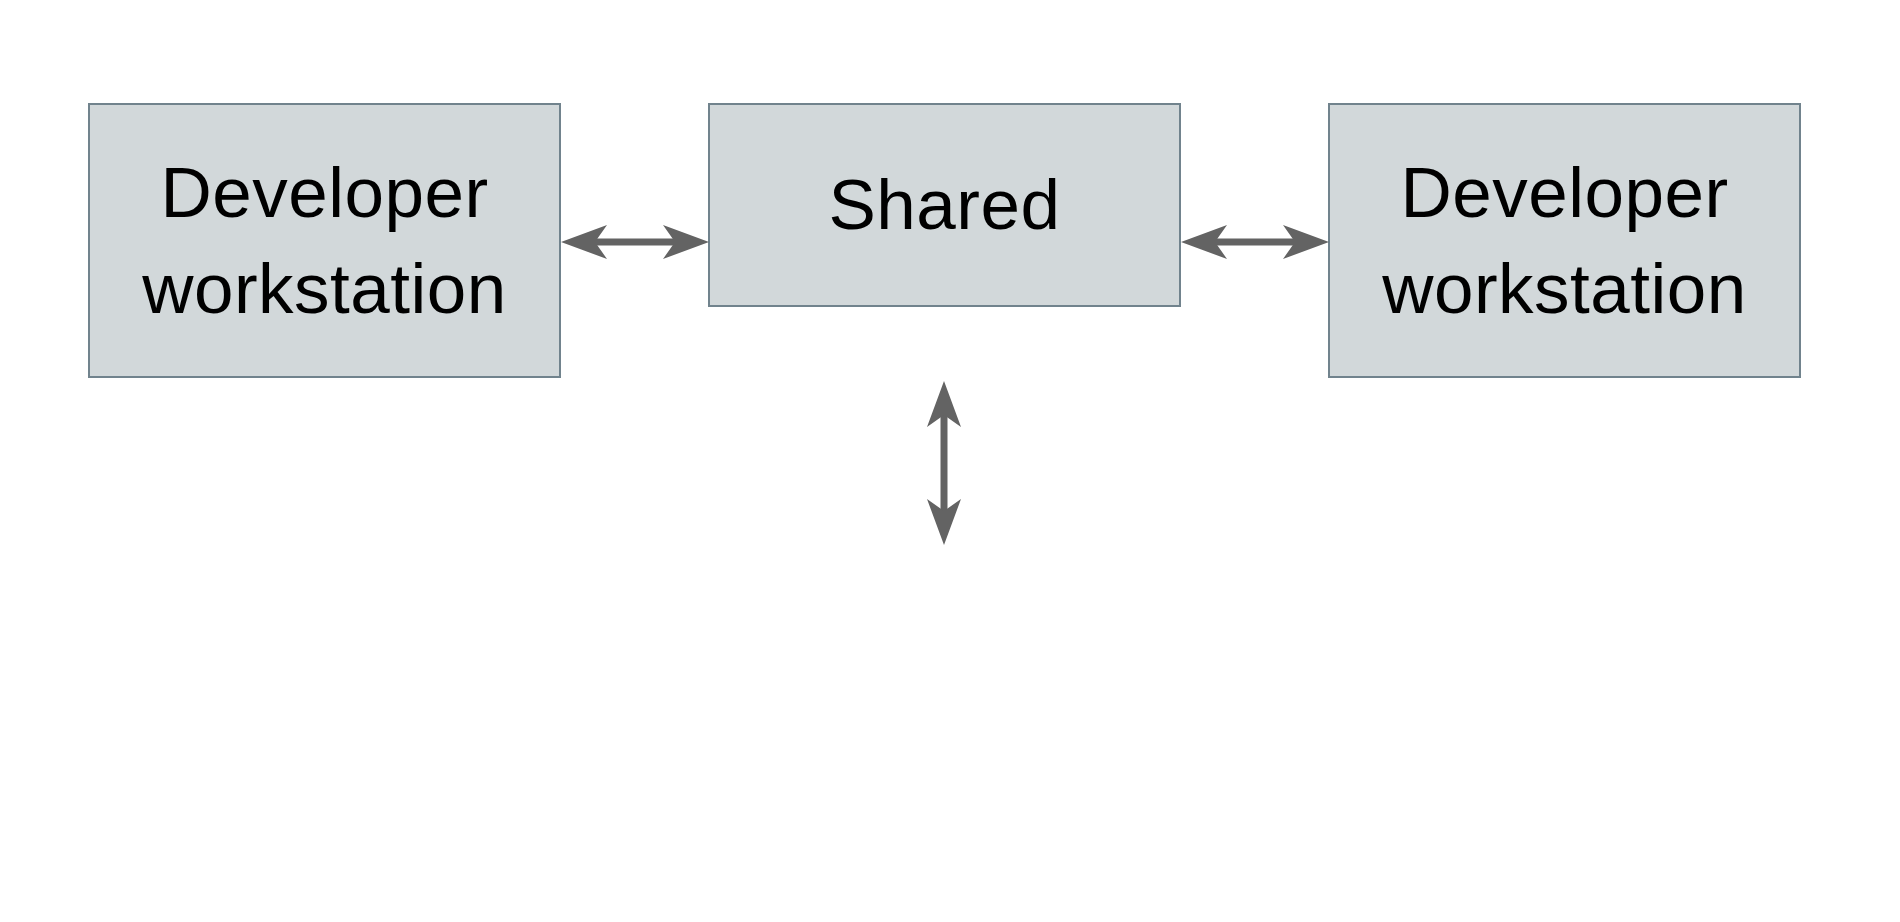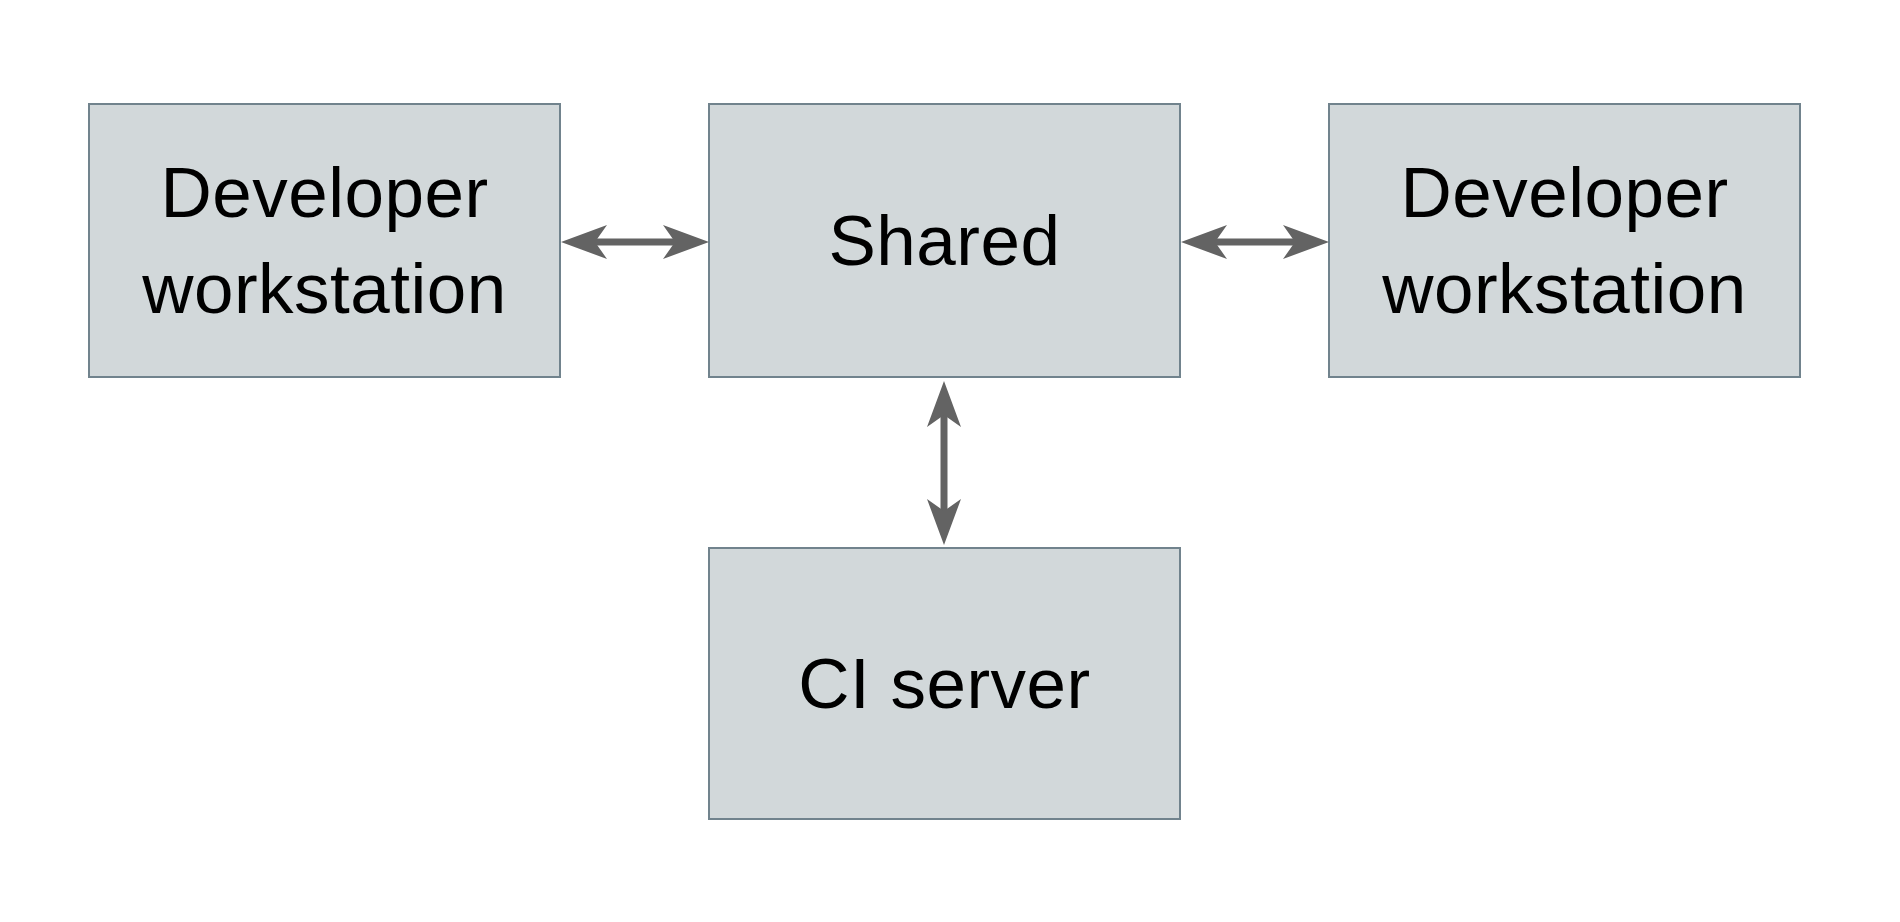--- a/index.html
+++ b/index.html
@@ -32,21 +32,21 @@
     align-items: center;
     justify-content: center;
     text-align: center;
     color: var(--node-text);
     font-size: 71px;
     line-height: 96px;
     letter-spacing: 0.5px;
   }
   .node .line { display: block; white-space: nowrap; }
   #node-dev-left   { left: 88px;   top: 103px; width: 473px; height: 275px; }
-  #node-cache      { left: 708px;  top: 103px; width: 473px; height: 275px; gap: 27px; }
+  #node-cache      { left: 708px;  top: 103px; width: 473px; height: 204px; gap: 27px; }
   #node-dev-right  { left: 1328px; top: 103px; width: 473px; height: 275px; }
   #node-ci         { left: 708px;  top: 547px; width: 473px; height: 273px; }
   .edge { position: absolute; }
   #edge-left  { left: 559px;  top: 218px; width: 152px; height: 48px; }
   #edge-right { left: 1179px; top: 218px; width: 152px; height: 48px; }
   #edge-ci    { left: 920px;  top: 379px; width: 48px;  height: 168px; }
   .edge svg { display: block; width: 100%; height: 100%; }
   .edge .shaft { stroke: var(--arrow-color); stroke-width: 7; }
   .edge .head  { fill: var(--arrow-color); }
 </style>
@@ -62,23 +62,20 @@
 
   <div class="node" id="node-cache">
     <span class="line">Shared</span>
   </div>
 
   <div class="node" id="node-dev-right">
     <span class="line">Developer</span>
     <span class="line">workstation</span>
   </div>
 
-  <div class="node" id="node-ci">
-    <span class="line">CI server</span>
-  </div>
 
   <div class="edge" id="edge-left">
     <svg viewBox="0 0 152 48">
       <line class="shaft" x1="30" y1="24" x2="122" y2="24"></line>
       <polygon class="head" points="2,24 48,7 36,24 48,41"></polygon>
       <polygon class="head" points="150,24 104,7 116,24 104,41"></polygon>
     </svg>
   </div>
 
   <div class="edge" id="edge-right">

